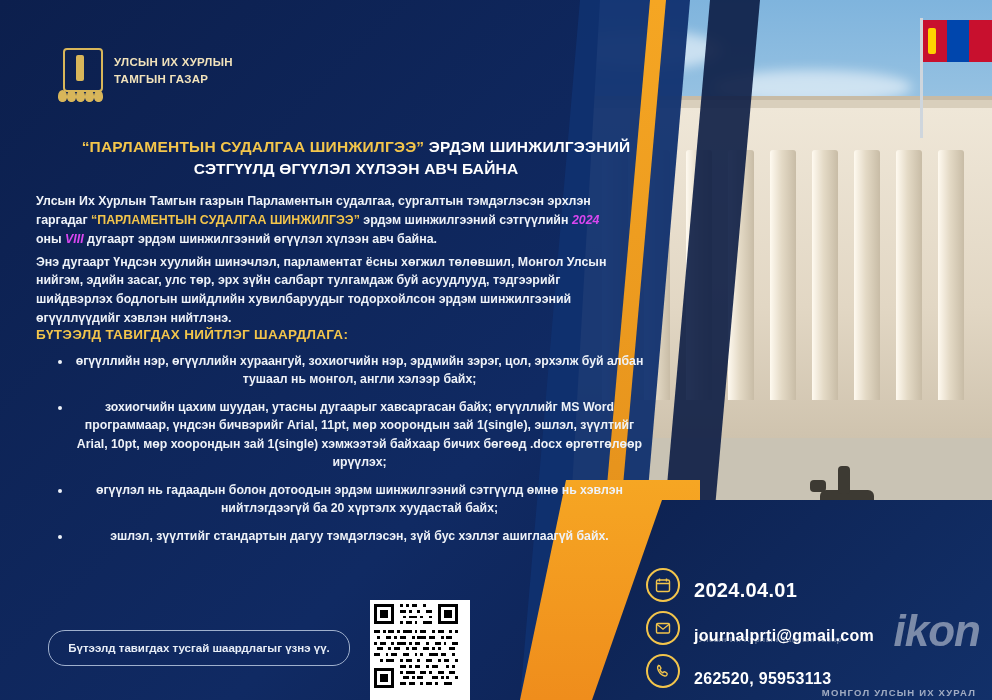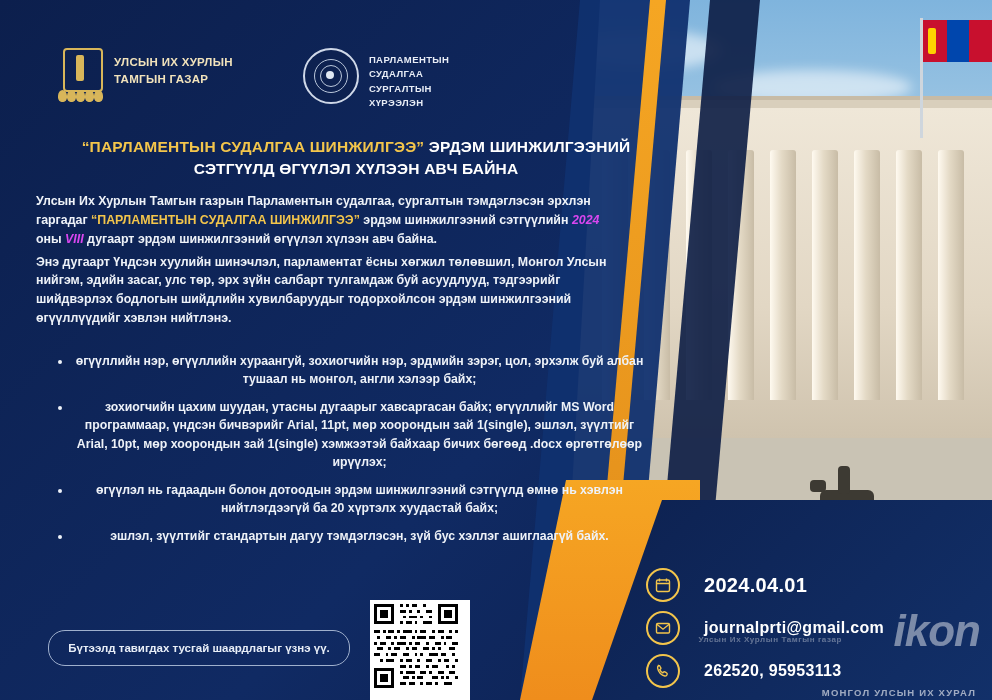--- a/index.html
+++ b/index.html
@@ -148,21 +148,21 @@
   .qr{
     position:absolute;left:370px;top:600px;width:92px;height:92px;background:#ffffff;padding:4px;
   }
 
   
   .deadline-title{
     position:absolute;right:30px;top:533px;width:330px;text-align:right;
     color:#f3c54b;font-size:16px;font-weight:bold;
   }
   .info-rows{position:absolute;right:30px;top:568px;width:340px;}
-  .info-row{display:flex;align-items:center;justify-content:flex-start;gap:24px;margin-bottom:9px;padding-left:24px;}
+  .info-row{display:flex;align-items:flex-end;justify-content:flex-start;gap:14px;margin-bottom:9px;padding-left:24px;}
   .ico{width:30px;height:30px;border-radius:50%;border:2px solid #f3c54b;display:flex;align-items:center;justify-content:center;flex:none;}
   .ico svg{display:block;}
   .info-val{color:#ffffff;font-size:20px;font-weight:bold;letter-spacing:.3px;}
   .info-val.small{font-size:16px;}
   .voice{
     position:absolute;right:12px;bottom:44px;color:rgba(255,255,255,.45);
     font-size:44px;font-weight:bold;font-style:italic;letter-spacing:-1px;
   }
   .voice-sub{
     position:absolute;right:16px;bottom:2px;color:rgba(255,255,255,.6);
@@ -241,48 +241,38 @@
             <span style="left:9px;"></span>
           <span style="left:18px;"></span>
             <span style="left:27px;"></span>
           <span style="left:36px;"></span>
         </div>
       </div>
       <div class="logo-text">УЛСЫН ИХ ХУРЛЫН
 ТАМГЫН ГАЗАР</div>
     </div>
 
-    <div class="logo-block logo2">
-      <div class="circle">
-        <i class="c1"></i>
-          <i class="c2"></i>
-          <i class="c3"></i>
-      </div>
-      <div class="txt">ПАРЛАМЕНТЫН
-СУДАЛГАА
-СУРГАЛТЫН
-ХҮРЭЭЛЭН</div>
-    </div>
 
   </div>
 
   <div class="headline">
     <span class="gold">“ПАРЛАМЕНТЫН СУДАЛГАА ШИНЖИЛГЭЭ”</span><span> ЭРДЭМ ШИНЖИЛГЭЭНИЙ</span><br>
     <span>СЭТГҮҮЛД ӨГҮҮЛЭЛ ХҮЛЭЭН АВЧ БАЙНА</span>
   </div>
 
   <div class="body-text">
     <p>
       <span>Улсын Их Хурлын Тамгын газрын Парламентын судалгаа, сургалтын тэмдэглэсэн эрхлэн</span>
       <span>гаргадаг </span><span class="b-gold">“ПАРЛАМЕНТЫН СУДАЛГАА ШИНЖИЛГЭЭ”</span><span> эрдэм шинжилгээний сэтгүүлийн</span>
       <span class="b-org">2024</span><span> оны </span><span class="b-org">VIII</span><span> дугаарт эрдэм шинжилгээний өгүүлэл хүлээн авч байна.</span>
     </p>
     <p>Энэ дугаарт Үндсэн хуулийн шинэчлэл, парламентат ёсны хөгжил төлөвшил, Монгол Улсын нийгэм, эдийн засаг, улс төр, эрх зүйн салбарт тулгамдаж буй асуудлууд, тэдгээрийг шийдвэрлэх бодлогын шийдлийн хувилбаруудыг тодорхойлсон эрдэм шинжилгээний өгүүллүүдийг хэвлэн нийтлэнэ.</p>
   </div>
 
+  <div class="req-title">БҮТЭЭЛД ТАВИГДАХ НИЙТЛЭГ ШААРДЛАГА:</div>
   <ul class="req-list">
     <li>өгүүллийн нэр, өгүүллийн хураангуй, зохиогчийн нэр, эрдмийн зэрэг, цол, эрхэлж буй албан тушаал нь монгол, англи хэлээр байх;</li>
     <li>зохиогчийн цахим шуудан, утасны дугаарыг хавсаргасан байх; өгүүллийг MS Word программаар, үндсэн бичвэрийг Arial, 11pt, мөр хоорондын зай 1(single), эшлэл, зүүлтийг Arial, 10pt, мөр хоорондын зай 1(single) хэмжээтэй байхаар бичих бөгөөд .docx өргөтгөлөөр ирүүлэх;</li>
     <li>өгүүлэл нь гадаадын болон дотоодын эрдэм шинжилгээний сэтгүүлд өмнө нь хэвлэн нийтлэгдээгүй ба 20 хүртэлх хуудастай байх;</li>
     <li>эшлэл, зүүлтийг стандартын дагуу тэмдэглэсэн, зүй бус хэллэг ашиглаагүй байх.</li>
   </ul>
 
   <div class="note">Бүтээлд тавигдах тусгай шаардлагыг үзнэ үү.</div>
 
   <div class="qr">

